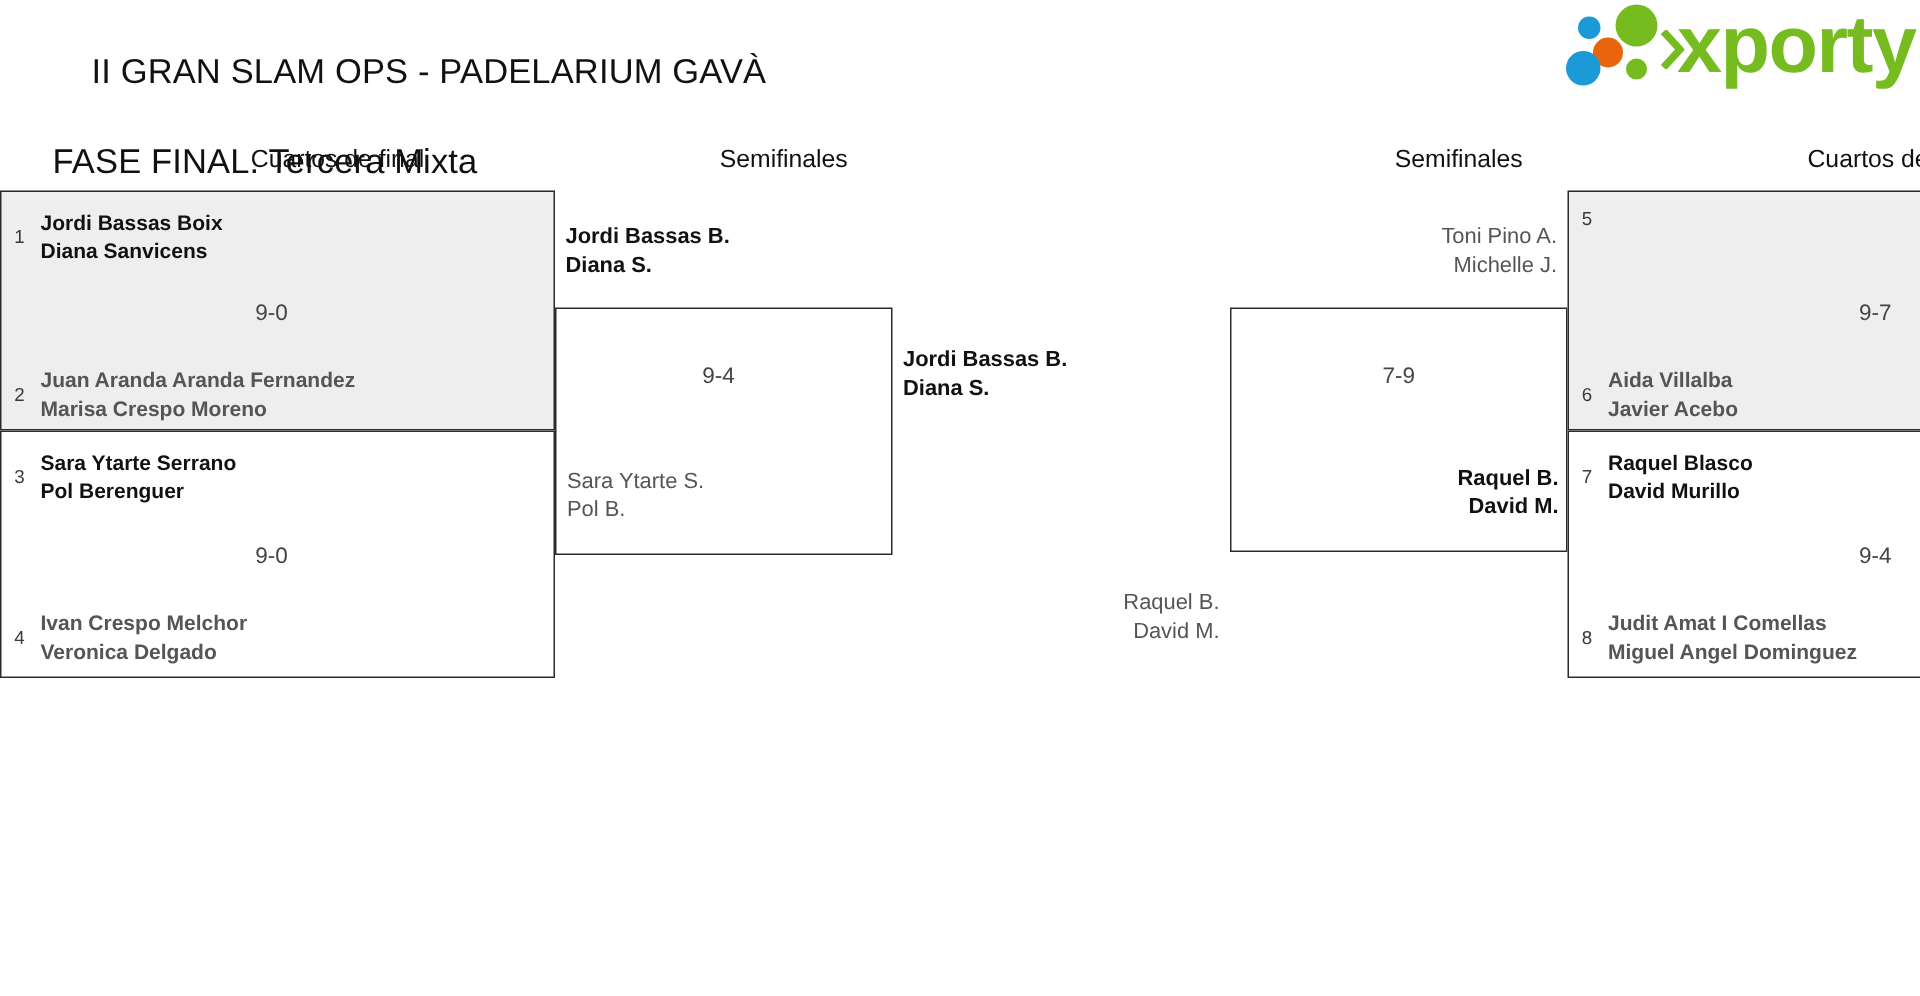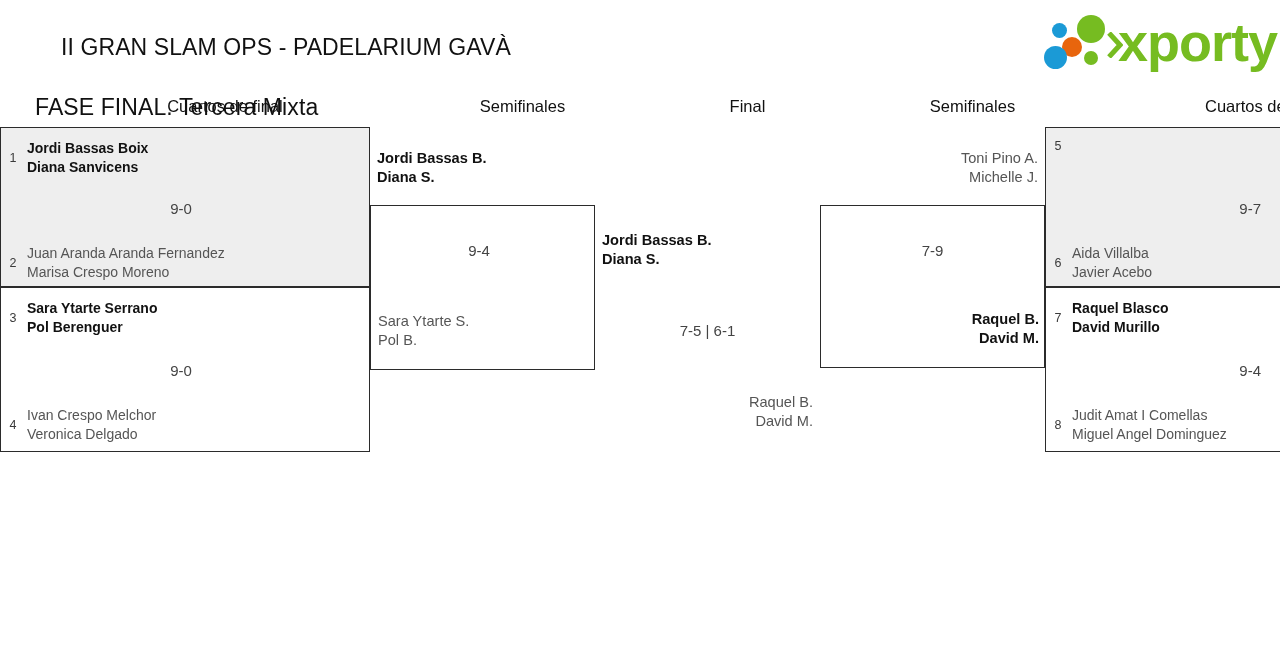--- a/index.html
+++ b/index.html
@@ -31,21 +31,21 @@
     color: #111111;
     letter-spacing: 0.1px;
     white-space: pre;
     margin-left: 35px;
   }
   .title-line2 { display: block; }
 
   
   .logo {
     position: absolute;
-    right: 6px; top: 13px;
+    right: 6px; top: 1px;
     width: 234px; height: 58px;
   }
   .logo-dots { position: absolute; left: 4px; top: 2px; width: 78px; height: 54px; }
   .dot { position: absolute; border-radius: 50%; }
   .dot-blue-sm  { left: 8px;  top: 8px;  width: 15px; height: 15px; background: #1b9ad6; }
   .dot-green-lg { left: 33px; top: 0px;  width: 28px; height: 28px; background: #76bc21; }
   .dot-orange   { left: 18px; top: 22px; width: 20px; height: 20px; background: #e8650d; }
   .dot-blue-lg  { left: 0px;  top: 31px; width: 23px; height: 23px; background: #1b9ad6; }
   .dot-green-sm { left: 40px; top: 36px; width: 14px; height: 14px; background: #76bc21; }
   .logo-chevron { position: absolute; left: 63px; top: 17px; width: 16px; height: 26px; }
@@ -109,21 +109,21 @@
     width: 12px;
     text-align: center;
     flex: 0 0 12px;
   }
   .names {
     font-size: 14px;
     line-height: 19px;
     white-space: nowrap;
   }
   .names.winner { font-weight: 700; color: #111111; }
-  .names.loser  { font-weight: 400; color: #555555; }
+  .names.loser  { font-weight: 700; color: #555555; }
 
   .score {
     position: absolute;
     font-size: 15px;
     color: #444444;
     white-space: nowrap;
   }
 
   
   .conn {
@@ -162,21 +162,20 @@
         <path d="M2 1 L13 13 L2 25" fill="none" stroke="#76bc21" stroke-width="5" stroke-linecap="butt"></path>
       </svg>
     </div>
     <div class="logo-text">xporty</div>
   </div>
 </div>
 
 <div class="round-headers">
   <div class="round-label rl-0">Cuartos de final</div>
   <div class="round-label rl-1">Semifinales</div>
-  <div class="round-label rl-2">Final</div>
   <div class="round-label rl-3">Semifinales</div>
   <div class="round-label rl-4">Cuartos de fin</div>
 </div>
 
 <div class="bracket">
 
   <div class="match shaded" style="left:0px; top:127px; width:370px; height:160px;">
     <div class="team" style="left:6px; top:11px; width:350px;">
       <span class="seed">1</span>
       <span class="names winner">
@@ -222,21 +221,20 @@
     <div class="float-names loser" style="left:7px; top:106px;">
       <span>Sara Ytarte S.</span><br>
       <span>Pol B.</span>
     </div>
   </div>
 
   <div class="float-names winner" style="left:602px; top:231px;">
     <span>Jordi Bassas B.</span><br>
     <span>Diana S.</span>
   </div>
-  <div class="score" style="left:595px; top:322px; width:225px; text-align:center;">7-5 | 6-1</div>
   <div class="float-names loser right" style="left:595px; top:393px; width:218px;">
     <span>Raquel B.</span><br>
     <span>David M.</span>
   </div>
 
   <div class="float-names loser right" style="left:820px; top:149px; width:218px;">
     <span>Toni Pino A.</span><br>
     <span>Michelle J.</span>
   </div>
 

